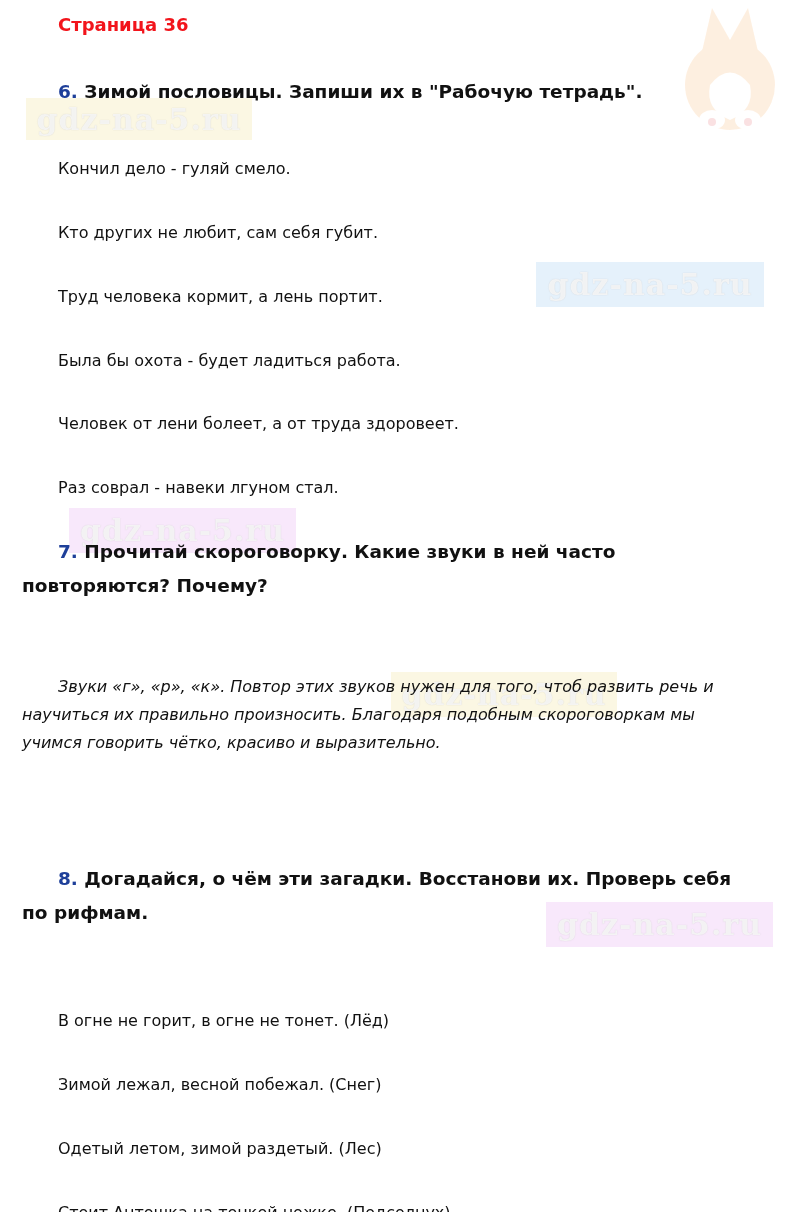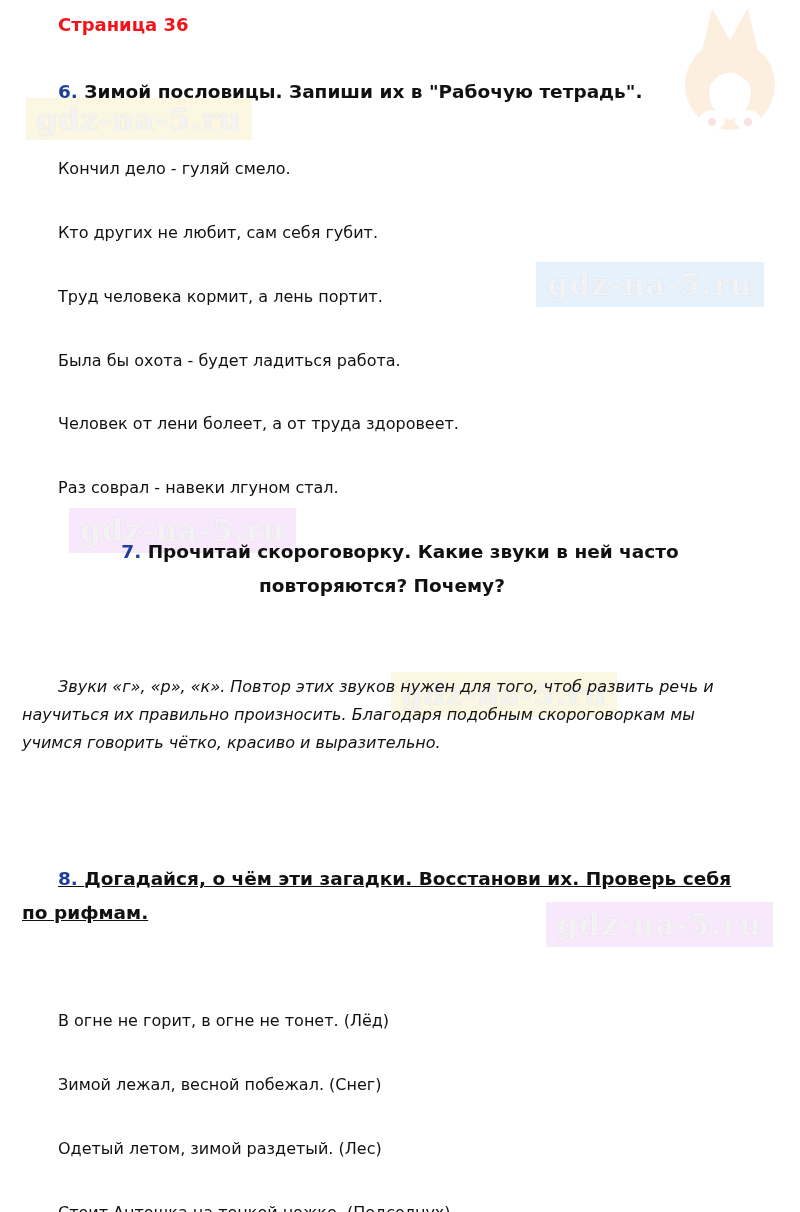--- a/index.html
+++ b/index.html
@@ -65,26 +65,26 @@
   <span class="num">6.</span>
   <span>Зимой пословицы. Запиши их в "Рабочую тетрадь".</span>
 </div>
 <div class="line txt" style="top:103px;">Кончил дело - гуляй смело.</div>
 <div class="line txt" style="top:145px;">Кто других не любит, сам себя губит.</div>
 <div class="line txt" style="top:187px;">Труд человека кормит, а лень портит.</div>
 <div class="line txt" style="top:229px;">Была бы охота - будет ладиться работа.</div>
 <div class="line txt" style="top:270px;">Человек от лени болеет, а от труда здоровеет.</div>
 <div class="line txt" style="top:312px;">Раз соврал - навеки лгуном стал.</div>
 
-<div class="task txt" style="top:348px;text-align:center;">
+<div class="task txt" style="top:348px;">
   <span class="num">7.</span>
   <span>Прочитай скороговорку. Какие звуки в ней часто повторяются? Почему?</span>
 </div>
 <div class="para txt" style="top:418px;font-style:italic;">Звуки «г», «р», «к». Повтор этих звуков нужен для того, чтоб развить речь и научиться их правильно произносить. Благодаря подобным скороговоркам мы учимся говорить чётко, красиво и выразительно.</div>
 
-<div class="task txt" style="top:523px;text-decoration:underline;">
+<div class="task txt" style="top:523px;">
   <span class="num">8.</span>
   <span>Догадайся, о чём эти загадки. Восстанови их. Проверь себя по рифмам.</span>
 </div>
 <div class="line txt" style="top:603px;">В огне не горит, в огне не тонет. (Лёд)</div>
 <div class="line txt" style="top:645px;">Зимой лежал, весной побежал. (Снег)</div>
 <div class="line txt" style="top:687px;">Одетый летом, зимой раздетый.  (Лес)</div>
 <div class="line txt" style="top:729px;">Стоит Антошка на тонкой ножке. (Подсолнух)</div>
 
 </body></html>

